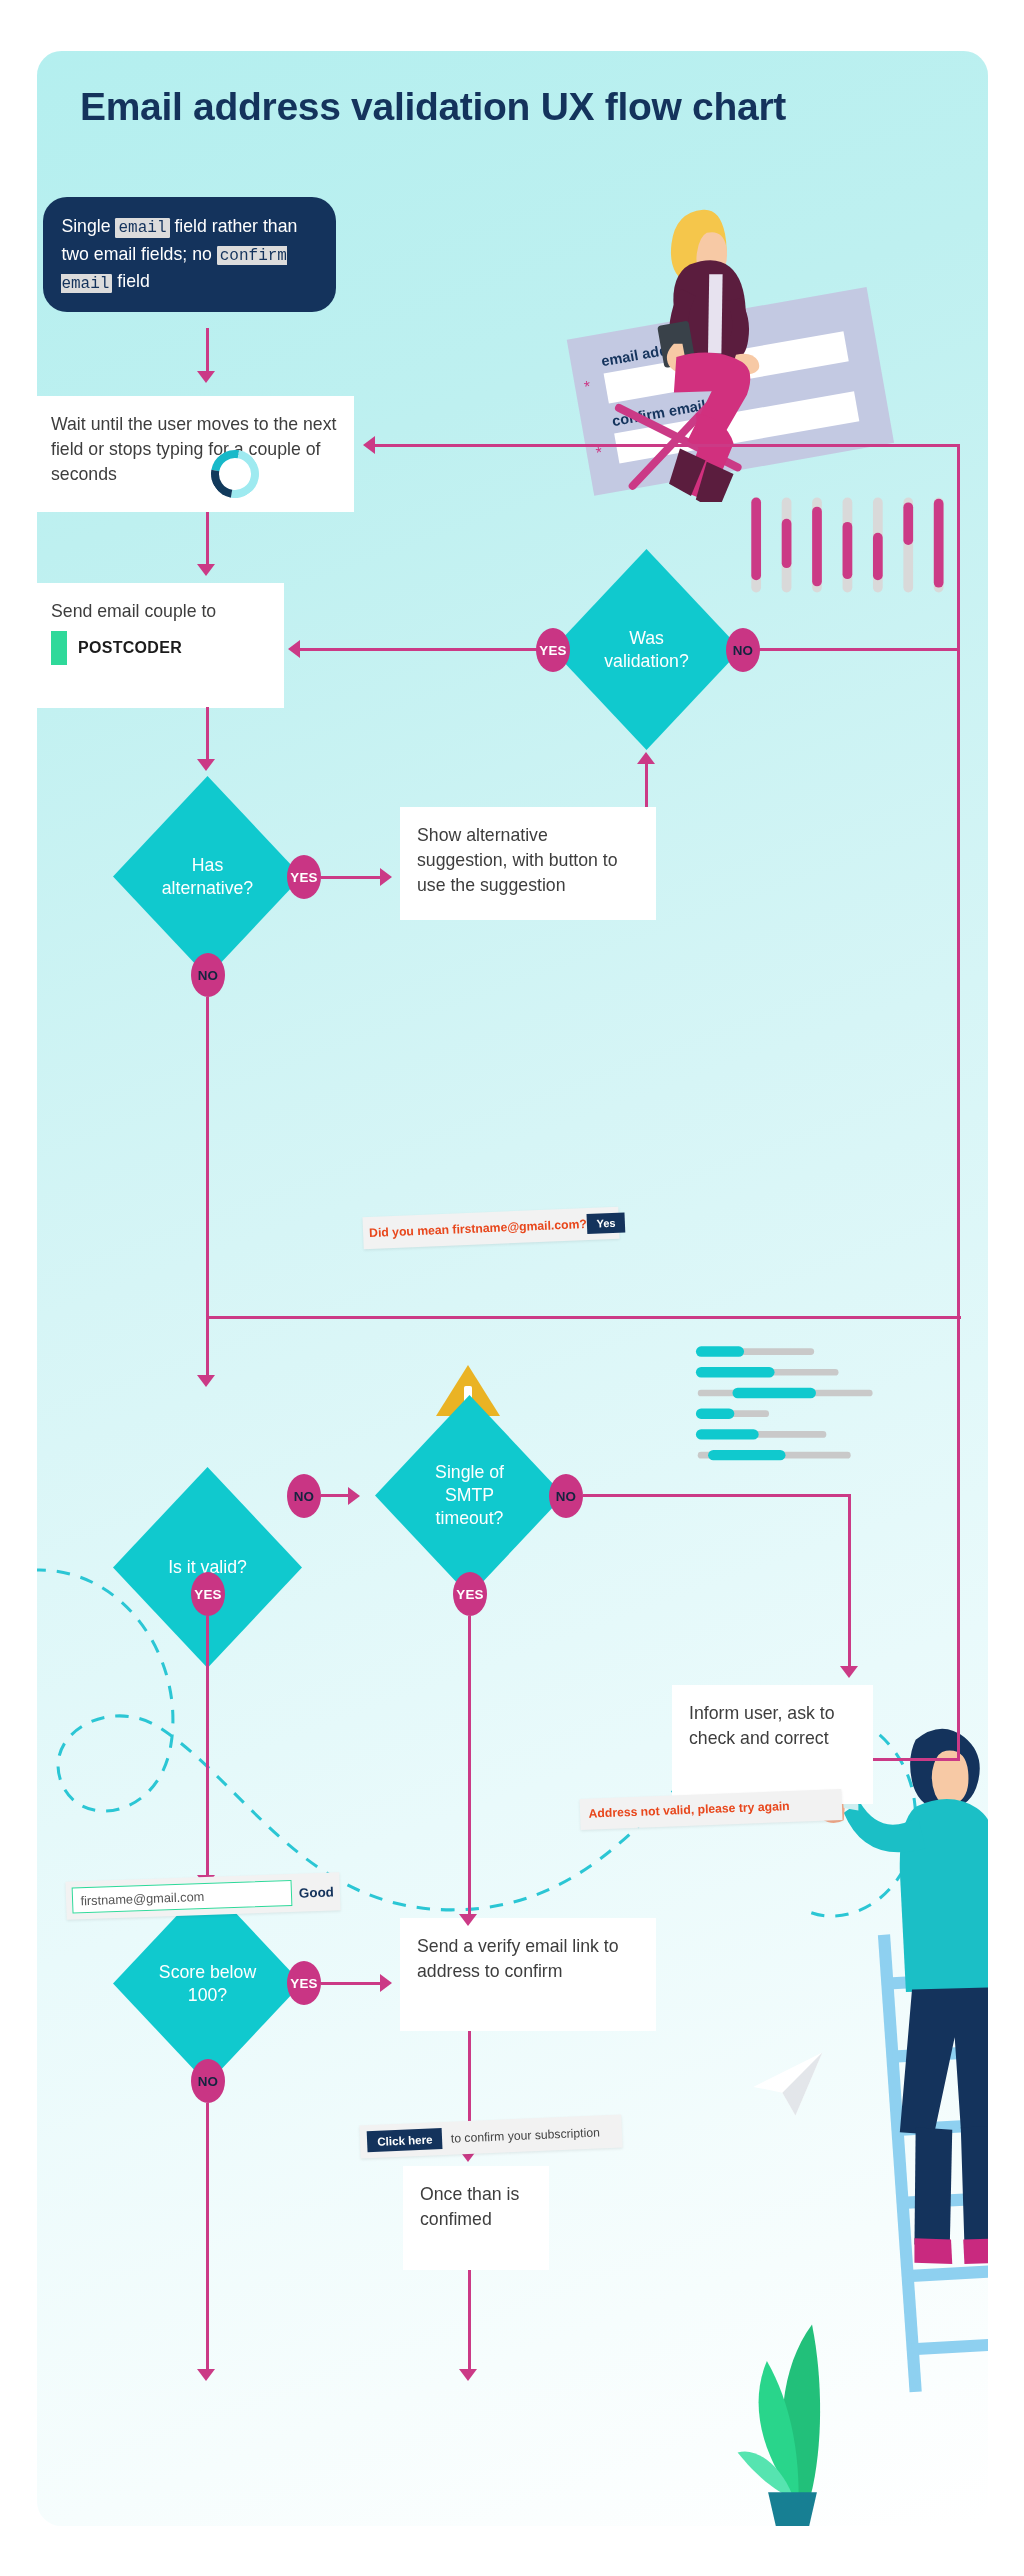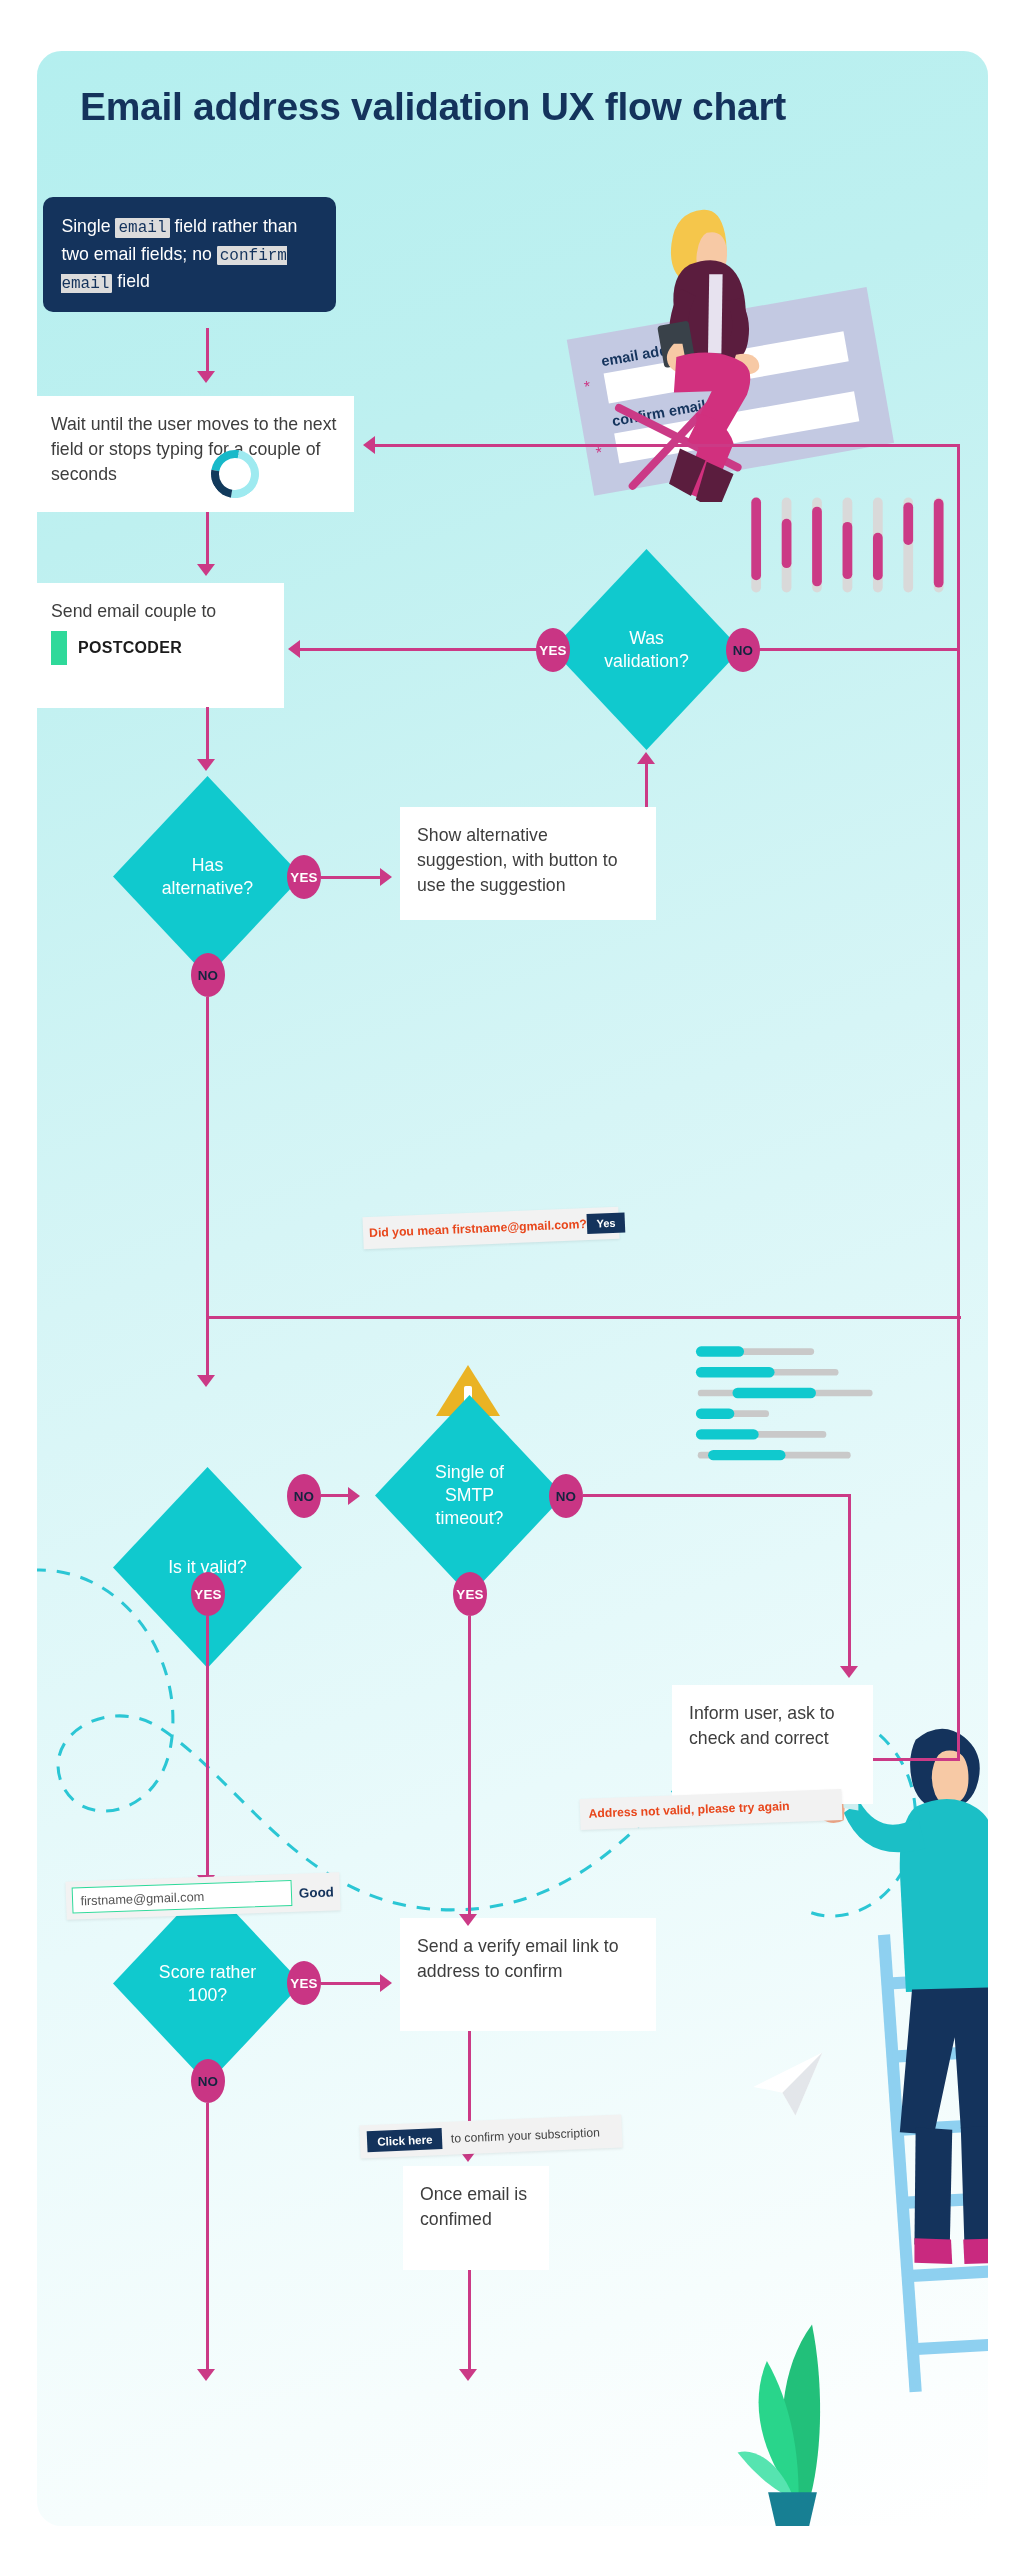--- a/index.html
+++ b/index.html
@@ -20,21 +20,21 @@
   
   #title{
     position:absolute; left:43px; top:30.5px; width:792px;
     font-size:39px; line-height:1.28; font-weight:bold;
     color:#14335c; letter-spacing:-0.3px;
   }
 
   
   .navybox{
     position:absolute; background:#14335c; color:#fff;
-    border-radius:10px; padding:16px 18.3px;
+    border-radius:24px; padding:16px 18.3px;
     font-size:17.7px; line-height:1.48;
   }
   .code{
     font-family:"Liberation Mono", monospace;
     background:#dcdcdc; color:#14335c;
     padding:0.6px 3px; font-size:16px; border-radius:1.2px;
   }
   .whitebox{
     position:absolute; background:#ffffff; color:#3d3d3d;
     font-size:17.7px; line-height:1.42; padding:16px 17px;
@@ -367,21 +367,21 @@
 
   <div class="ln lnv" style="left:431px; top:1565px; height:302px;"></div>
   <div class="arr arr-d" style="left:422px; top:1863px;"></div>
 
   <div class="mock mock-score" style="left:29px; top:1826px;">
     <span class="field">firstname@gmail.com</span>
     <span class="good">Good</span>
   </div>
 
   <div class="diamond" style="left:76px; top:1832px; width:189px; height:201px;">
-    <span style="max-width:122px;">Score rather 100?</span>
+    <span style="max-width:122px;">Score below 100?</span>
   </div>
   <div class="badge yes" style="left:250px; top:1910px;">
     <span>YES</span>
   </div>
   <div class="badge no" style="left:154px; top:2008px;">
     <span>NO</span>
   </div>
 
   <div class="ln lnh" style="left:284px; top:1931px; width:61px;"></div>
   <div class="arr arr-r" style="left:343px; top:1923px;"></div>
@@ -392,21 +392,21 @@
 
   <div class="mock mock-click" style="left:323px; top:2069px;">
     <span class="btn">Click here</span>
     <span class="txt">to confirm your subscription</span>
   </div>
 
   <div class="ln lnv" style="left:431px; top:1980px; height:122px;"></div>
   <div class="arr arr-d" style="left:422px; top:2099px;"></div>
 
   <div class="whitebox" style="left:366px; top:2115px; width:146px; height:104px;">
-    <span>Once email is confimed</span>
+    <span>Once than is confimed</span>
   </div>
 
   <div class="ln lnv" style="left:431px; top:2219px; height:104px;"></div>
   <div class="arr arr-d" style="left:422px; top:2318px;"></div>
 
   <div class="ln lnv" style="left:169px; top:2052px; height:270px;"></div>
   <div class="arr arr-d" style="left:160px; top:2318px;"></div>
 
 
 </div>

